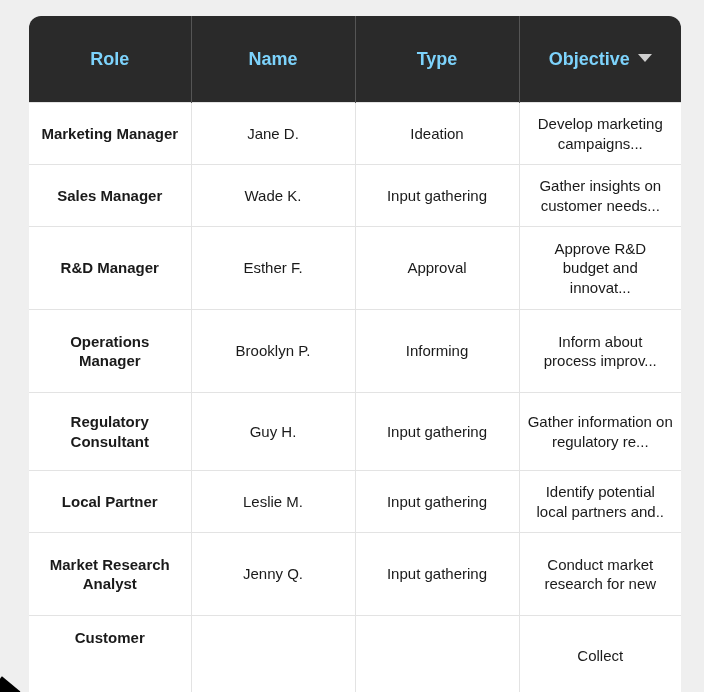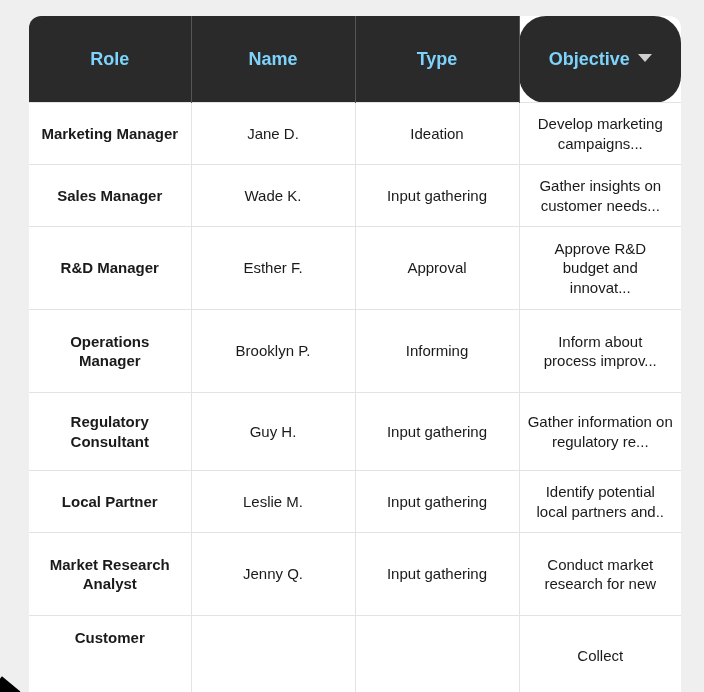--- a/index.html
+++ b/index.html
@@ -15,21 +15,21 @@
     overflow: hidden;
     background: #fff;
   }
   table { border-collapse: collapse; width: 652px; table-layout: fixed; }
   col.c1 { width: 162px; } col.c2 { width: 164px; } col.c3 { width: 164px; } col.c4 { width: 162px; }
   thead th {
     background: #2a2a2a; color: #7dd3fc; height: 86px;
     font-size: 18px; font-weight: bold; text-align: center;
     border-right: 1px solid #555; padding: 0;
   }
-  thead th:last-child { border-right: none; border-radius: 27px; }
+  thead th:last-child { border-right: none; }
   .sort-arrow {
     display: inline-block; width: 0; height: 0;
     border-left: 7px solid transparent; border-right: 7px solid transparent;
     border-top: 8px solid #cfcfcf; margin-left: 8px; vertical-align: middle;
     position: relative; top: -2px;
   }
   tbody td {
     border: 1px solid #e3e3e3; text-align: center; color: #1a1a1a;
     font-size: 15px; line-height: 19.5px; padding: 0 12px; vertical-align: middle;
   }

